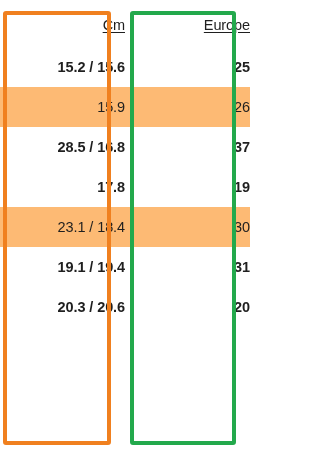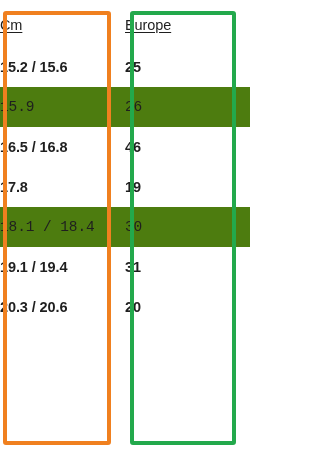--- a/index.html
+++ b/index.html
@@ -30,38 +30,38 @@
     table-layout: fixed;
   }
   .size-table col.col-cm { width: 125px; }
   .size-table col.col-eu { width: 125px; }
 
   .size-table th,
   .size-table td {
     height: 40px;
     padding: 0;
     margin: 0;
-    text-align: left;
+    text-align: right;
     vertical-align: middle;
     font-size: 14.5px;
     font-weight: 400;
     color: #1f1f1f;
     letter-spacing: -0.1px;
     white-space: nowrap;
   }
   .size-table thead th {
     height: 44px;
     font-weight: 400;
     text-decoration: underline;
     text-underline-offset: 2px;
     background: #ffffff;
     font-size: 14.5px;
   }
   .size-table tbody tr.row-odd  td { background: #ffffff; font-weight: bold; }
-  .size-table tbody tr.row-even td { background: #4d7c0f; font-family: Liberation Mono, monospace; }
+  .size-table tbody tr.row-even td { background: #fdba74; }
 
   
   .highlight-box {
     position: absolute;
     box-sizing: border-box;
     border-style: solid;
     border-width: 4px;
     border-radius: 3px;
     pointer-events: none;
   }
@@ -97,29 +97,29 @@
     <tbody id="table-body">
         <tr class="row-odd">
           <td>15.2 / 15.6</td>
           <td>25</td>
         </tr>
         <tr class="row-even">
           <td>15.9</td>
           <td>26</td>
         </tr>
         <tr class="row-odd">
-          <td>16.5 / 16.8</td>
-          <td>46</td>
+          <td>28.5 / 16.8</td>
+          <td>37</td>
         </tr>
         <tr class="row-odd">
           <td>17.8</td>
           <td>19</td>
         </tr>
         <tr class="row-even">
-          <td>18.1 / 18.4</td>
+          <td>23.1 / 18.4</td>
           <td>30</td>
         </tr>
         <tr class="row-odd">
           <td>19.1 / 19.4</td>
           <td>31</td>
         </tr>
         <tr class="row-odd">
           <td>20.3 / 20.6</td>
           <td>20</td>
         </tr>

